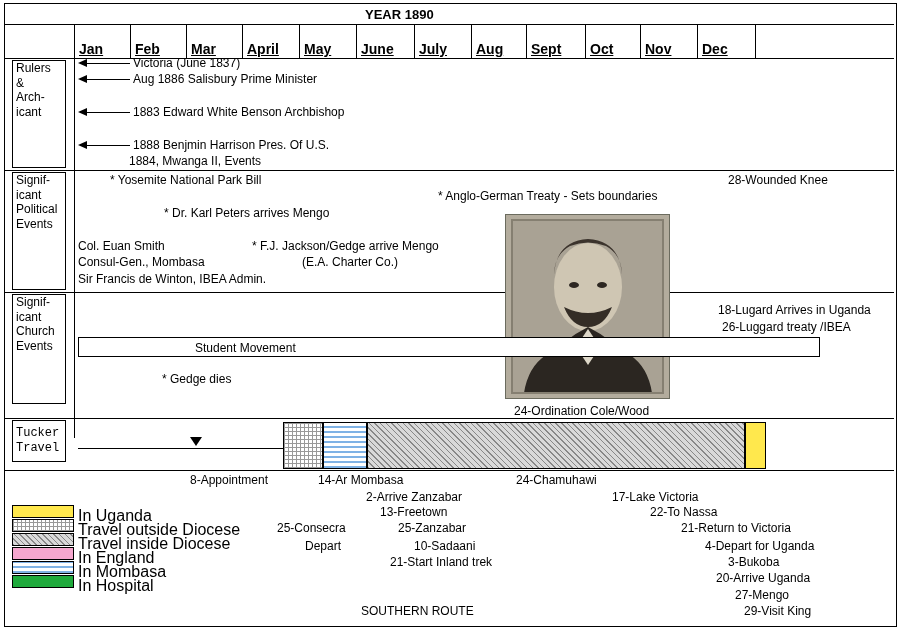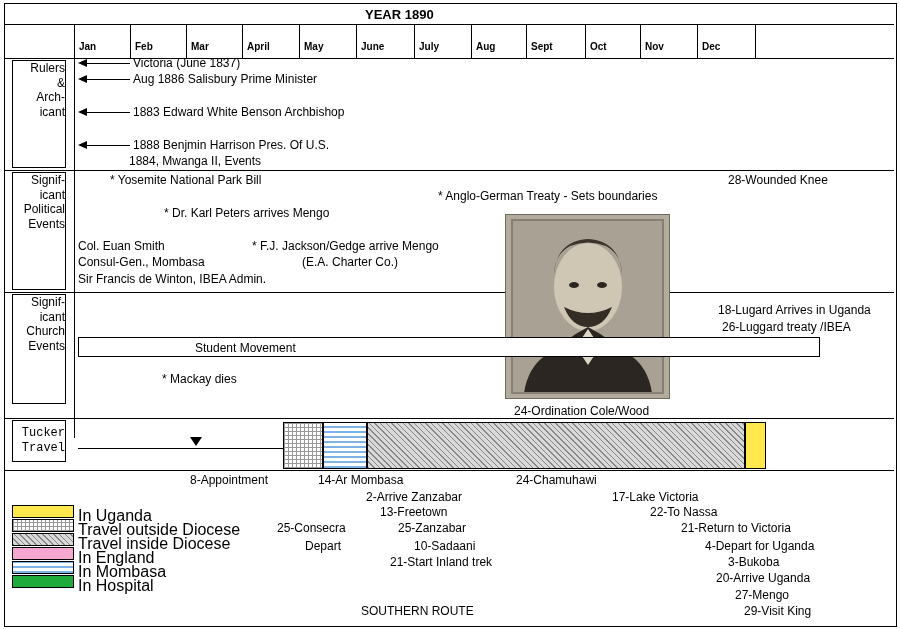--- a/index.html
+++ b/index.html
@@ -5,29 +5,29 @@
   html,body{margin:0;padding:0;}
   body{
     width:900px;height:629px;
     background:#ffffff;
     font-family:"Liberation Sans", sans-serif;
     font-size:12px;
     color:#000;
     position:relative;
     overflow:hidden;
   }
-  .page{position:absolute;left:0;top:0;width:900px;height:629px;text-align:right;}
+  .page{position:absolute;left:0;top:0;width:900px;height:629px;}
   .frame{position:absolute;left:4px;top:3px;width:891px;height:622px;border:1px solid #000;}
   .vline{position:absolute;width:1px;background:#000;}
   .hline{position:absolute;height:1px;background:#000;}
   .lbl{position:absolute;white-space:nowrap;}
   .title{font-weight:bold;font-size:13px;}
   .cat{position:absolute;border:1px solid #000;box-sizing:border-box;}
   .cat span{display:block;line-height:14.5px;padding-left:3px;font-size:12px;}
-  .monthlbl{position:absolute;font-size:10px;font-weight:bold;}
+  .monthlbl{position:absolute;font-size:14px;font-weight:bold;text-decoration:underline;}
   .legend-box{position:absolute;width:62px;height:13px;border:1px solid #000;box-sizing:border-box;}
   .legend-txt{position:absolute;font-size:16px;}
   .arrowline{position:absolute;height:1px;background:#000;}
   .arrowhead{position:absolute;width:0;height:0;border-top:4px solid transparent;border-bottom:4px solid transparent;border-right:9px solid #000;}
   .barbox{position:absolute;box-sizing:border-box;border:1px solid #000;}
   .yellowbar{background:#ffe84d;}
   .hatchgray{
     background-color:#d9d9d9;
     background-image:repeating-linear-gradient(45deg, #888 0px, #888 1px, transparent 1px, transparent 4px);
   }
@@ -156,21 +156,21 @@
       <rect x="6" y="5" width="151" height="173" fill="none" stroke="#857f71" stroke-width="2"></rect>
     </svg>
   </div>
 
   <div class="lbl" style="left:718px;top:303px;">18-Lugard Arrives in Uganda</div>
   <div class="lbl" style="left:722px;top:320px;">26-Luggard treaty /IBEA</div>
 
   <div class="studentbox" style="left:78px;top:337px;width:742px;height:20px;"></div>
   <div class="lbl" style="left:195px;top:341px;">Student Movement</div>
 
-  <div class="lbl" style="left:162px;top:372px;">* Mackay dies</div>
+  <div class="lbl" style="left:162px;top:372px;">* Gedge dies</div>
   <div class="lbl" style="left:514px;top:404px;">24-Ordination Cole/Wood</div>
 
   <div class="hline" style="left:78px;top:448px;width:205px;"></div>
   <div class="tri" style="left:190px;top:437px;"></div>
 
   <div class="barbox dotgrid" style="left:283px;top:422px;width:40px;height:47px;"></div>
   <div class="barbox bluestripe" style="left:323px;top:422px;width:44px;height:47px;"></div>
   <div class="barbox hatchgray" style="left:367px;top:422px;width:378px;height:47px;"></div>
   <div class="barbox yellowbar" style="left:745px;top:422px;width:21px;height:47px;"></div>
 

